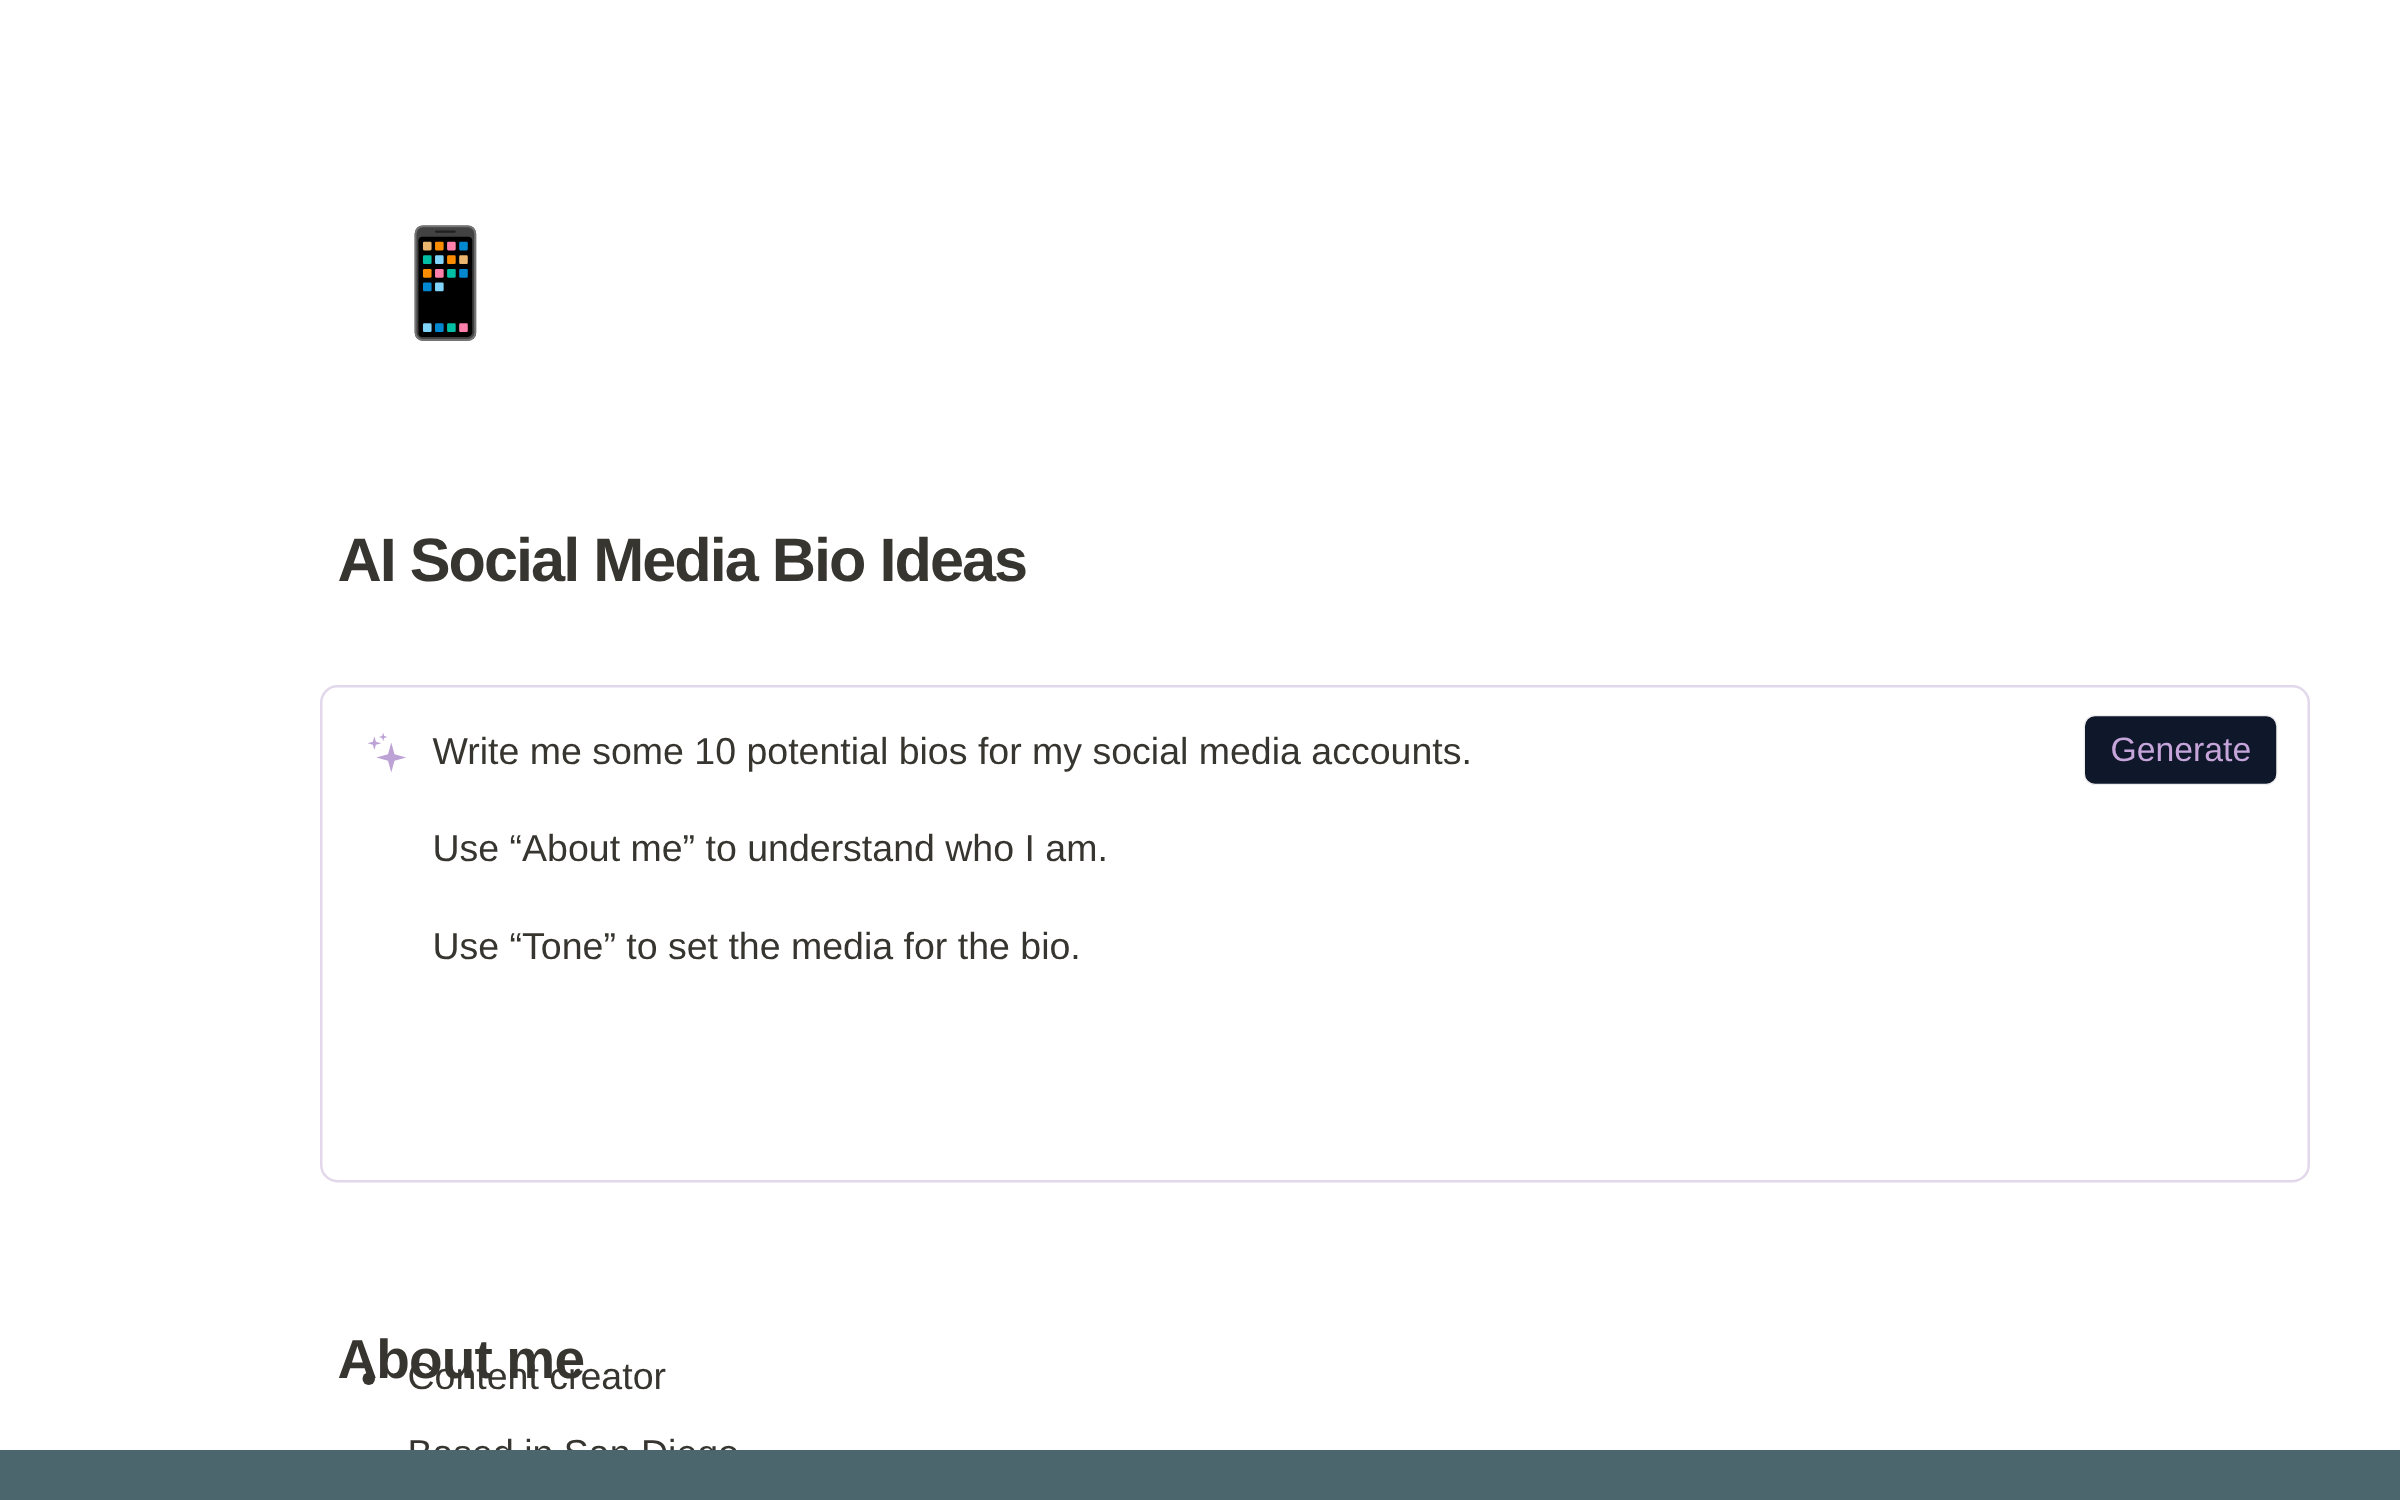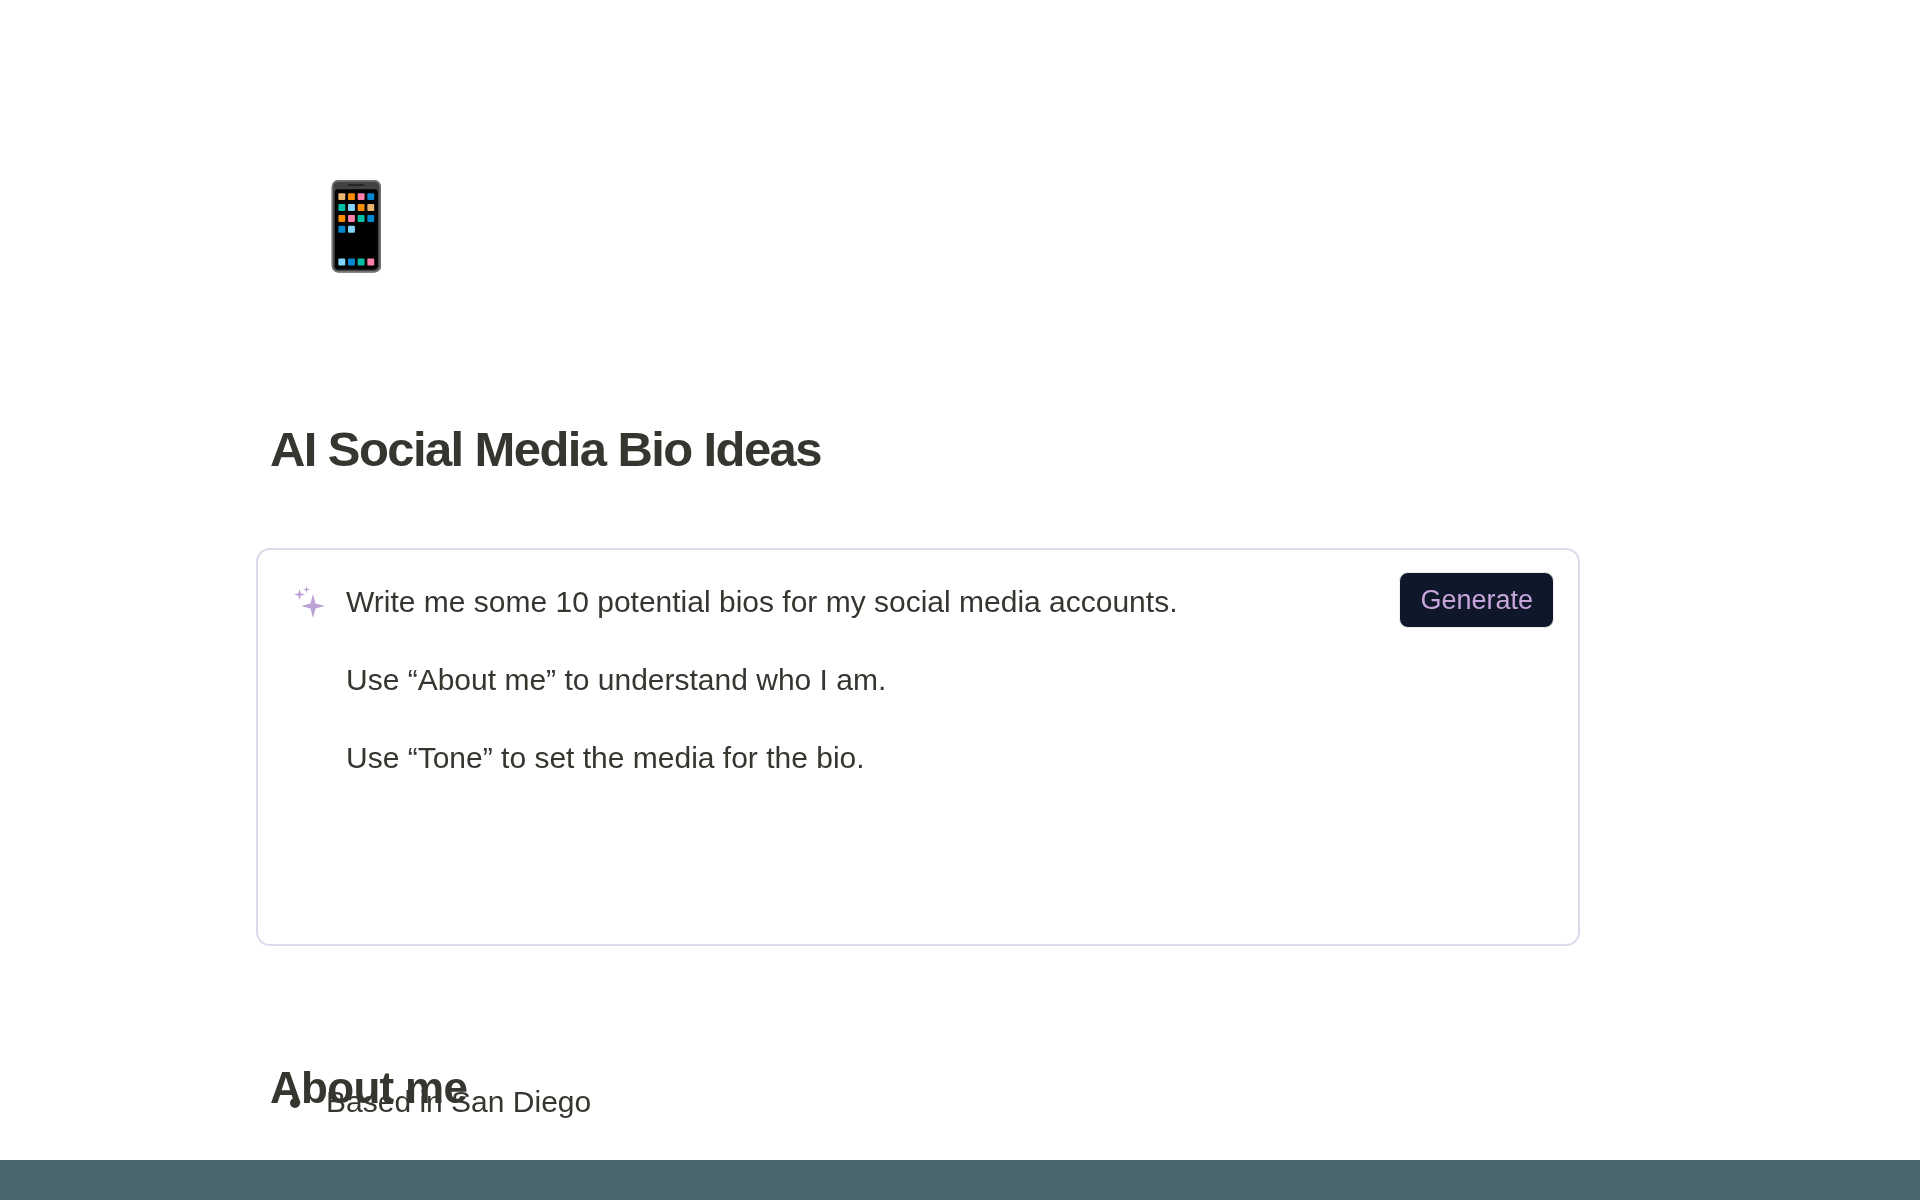--- a/index.html
+++ b/index.html
@@ -58,21 +58,21 @@
     color: #37352f;
     line-height: 1;
     white-space: nowrap;
   }
 
   
   .ai-block {
     position: absolute;
     left: 0px;
     top: 548px;
-    width: 1324px;
+    width: 1592px;
     height: 398px;
     border: 2px solid #e2d8ec;
     border-radius: 14px;
     background: #ffffff;
   }
 
   .ai-icon {
     position: absolute;
     left: 30px;
     top: 33px;
@@ -210,19 +210,20 @@
 
       <p class="ai-line ai-line-3">Use “Tone” to set the media for the bio.</p>
 
 
       <button class="generate-button">Generate</button>
     </div>
 
     <h2 class="section-heading">About me</h2>
 
     <ul class="bullet-list">
+      <li class="bullet-item">Content creator</li>
       <li class="bullet-item">Based in San Diego</li>
     </ul>
 
   </div>
 </div>
 
 <div class="bottom-bar"></div>
 
 </body></html>

